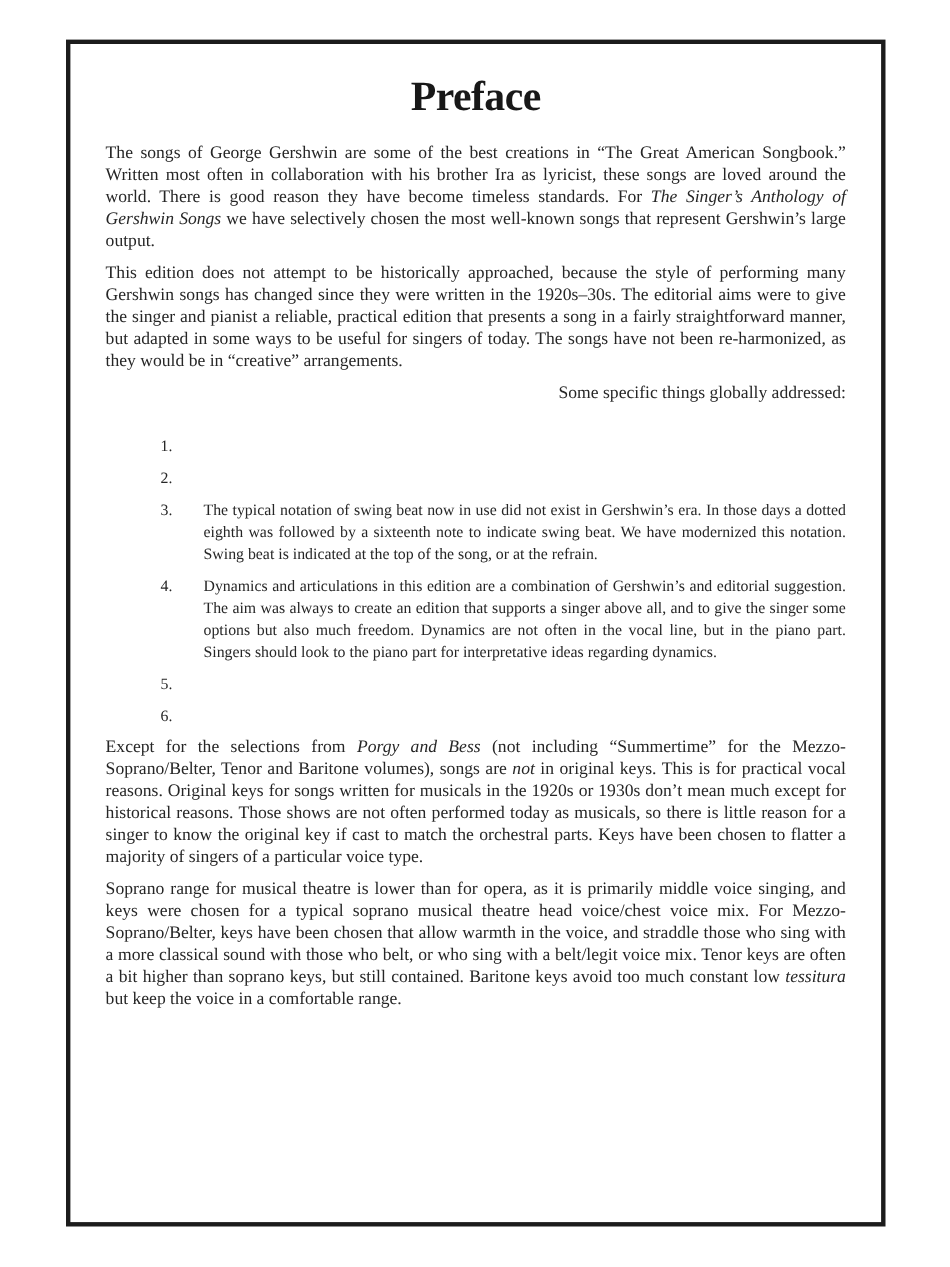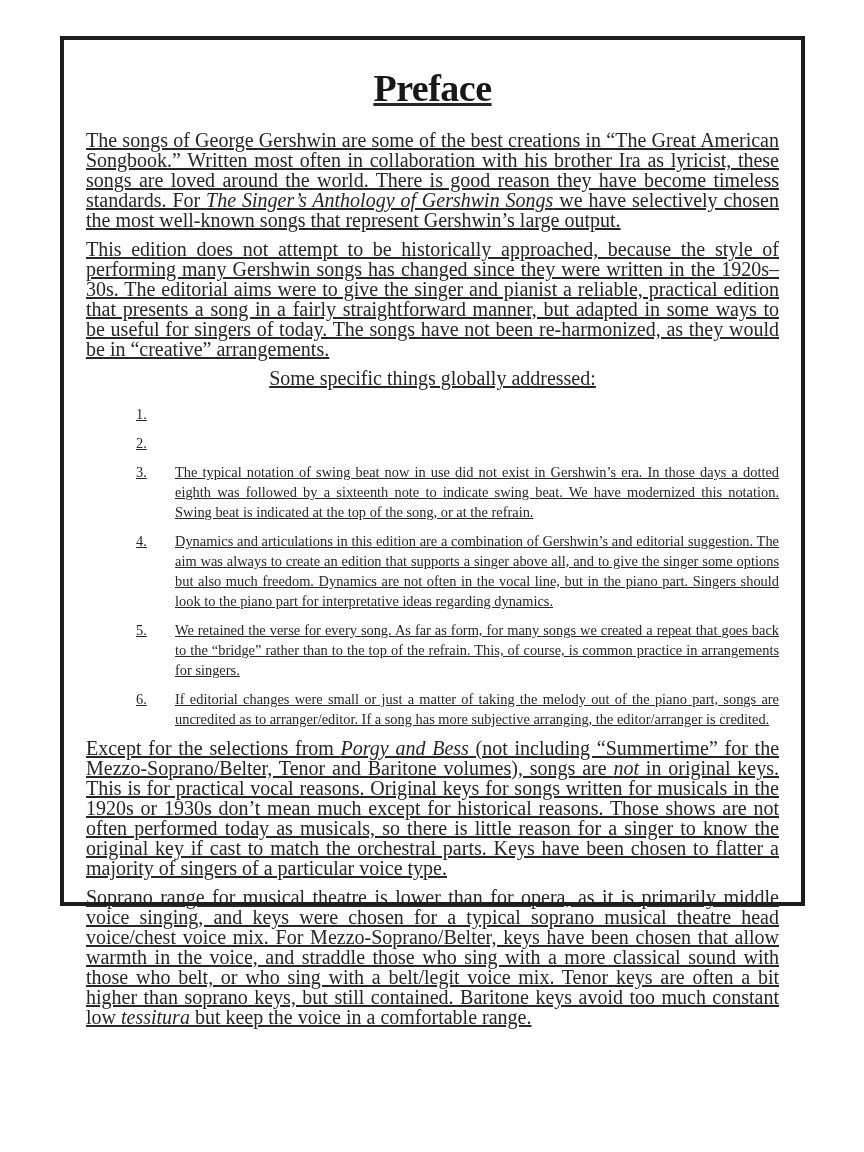--- a/index.html
+++ b/index.html
@@ -13,46 +13,45 @@
     position: relative;
     overflow: hidden;
     font-family: "Liberation Serif", "DejaVu Serif", serif;
     color: #262626;
   }
   .frame {
     position: absolute;
     left: 60px;
     top: 36px;
     width: 745px;
-    height: 870px;
+    height: 1079px;
     box-sizing: border-box;
     border: 4px solid #1c1c1c;
     background: #ffffff;
-    padding: 0 22px;
-    text-decoration: underline;
+    padding: 0 32px;
   }
   .title {
     text-align: center;
     font-size: 38px;
     font-weight: bold;
     letter-spacing: -0.5px;
     color: #181818;
     margin: 26px 0 20px 0;
   }
   .p {
-    font-size: 20px;
+    font-size: 16px;
     line-height: 20px;
     text-align: justify;
     margin: 0 0 9px 0;
   }
   .p i { font-style: italic; }
   .intro {
     margin-top: 7px;
-    margin-bottom: 16px;
-    text-align: center;
+    margin-bottom: 28px;
+    text-align: right;
   }
   .sect {
     margin-top: 7px;
   }
   ol.olist {
     list-style: none;
     margin: 0 0 7px 0;
     padding: 0;
   }
   ol.olist li {
@@ -92,23 +91,21 @@
         <li>
           <span class="num">3.</span>
           <span class="itext"><span>The typical notation of swing beat now in use did not exist in Gershwin’s era. In those days a dotted eighth was followed by a sixteenth note to indicate swing beat. We have modernized this notation. Swing beat is indicated at the top of the song, or at the refrain.</span></span>
         </li>
         <li>
           <span class="num">4.</span>
           <span class="itext"><span>Dynamics and articulations in this edition are a combination of Gershwin’s and editorial suggestion. The aim was always to create an edition that supports a singer above all, and to give the singer some options but also much freedom. Dynamics are not often in the vocal line, but in the piano part. Singers should look to the piano part for interpretative ideas regarding dynamics.</span></span>
         </li>
         <li>
           <span class="num">5.</span>
-          <span class="itext"><span>We retained the verse for every song. As far as form, for many songs we created a repeat that goes back to the “bridge” rather than to the top of the refrain. This, of course, is common practice in arrangements for singers.</span></span>
         </li>
         <li>
           <span class="num">6.</span>
-          <span class="itext"><span>If editorial changes were small or just a matter of taking the melody out of the piano part, songs are uncredited as to arranger/editor. If a song has more subjective arranging, the editor/arranger is credited.</span></span>
         </li>
       </ol>
       <p class="p sect"><span>Except for the selections from </span><i>Porgy and Bess</i><span> (not including “Summertime” for the Mezzo-Soprano/Belter, Tenor and Baritone volumes), songs are </span><i>not</i><span> in original keys. This is for practical vocal reasons. Original keys for songs written for musicals in the 1920s or 1930s don’t mean much except for historical reasons. Those shows are not often performed today as musicals, so there is little reason for a singer to know the original key if cast to match the orchestral parts. Keys have been chosen to flatter a majority of singers of a particular voice type.</span></p>
       <p class="p sect"><span>Soprano range for musical theatre is lower than for opera, as it is primarily middle voice singing, and keys were chosen for a typical soprano musical theatre head voice/chest voice mix. For Mezzo-Soprano/Belter, keys have been chosen that allow warmth in the voice, and straddle those who sing with a more classical sound with those who belt, or who sing with a belt/legit voice mix. Tenor keys are often a bit higher than soprano keys, but still contained. Baritone keys avoid too much constant low </span><i>tessitura</i><span> but keep the voice in a comfortable range.</span></p>
     </div>
 </div>
 
 </body></html>

